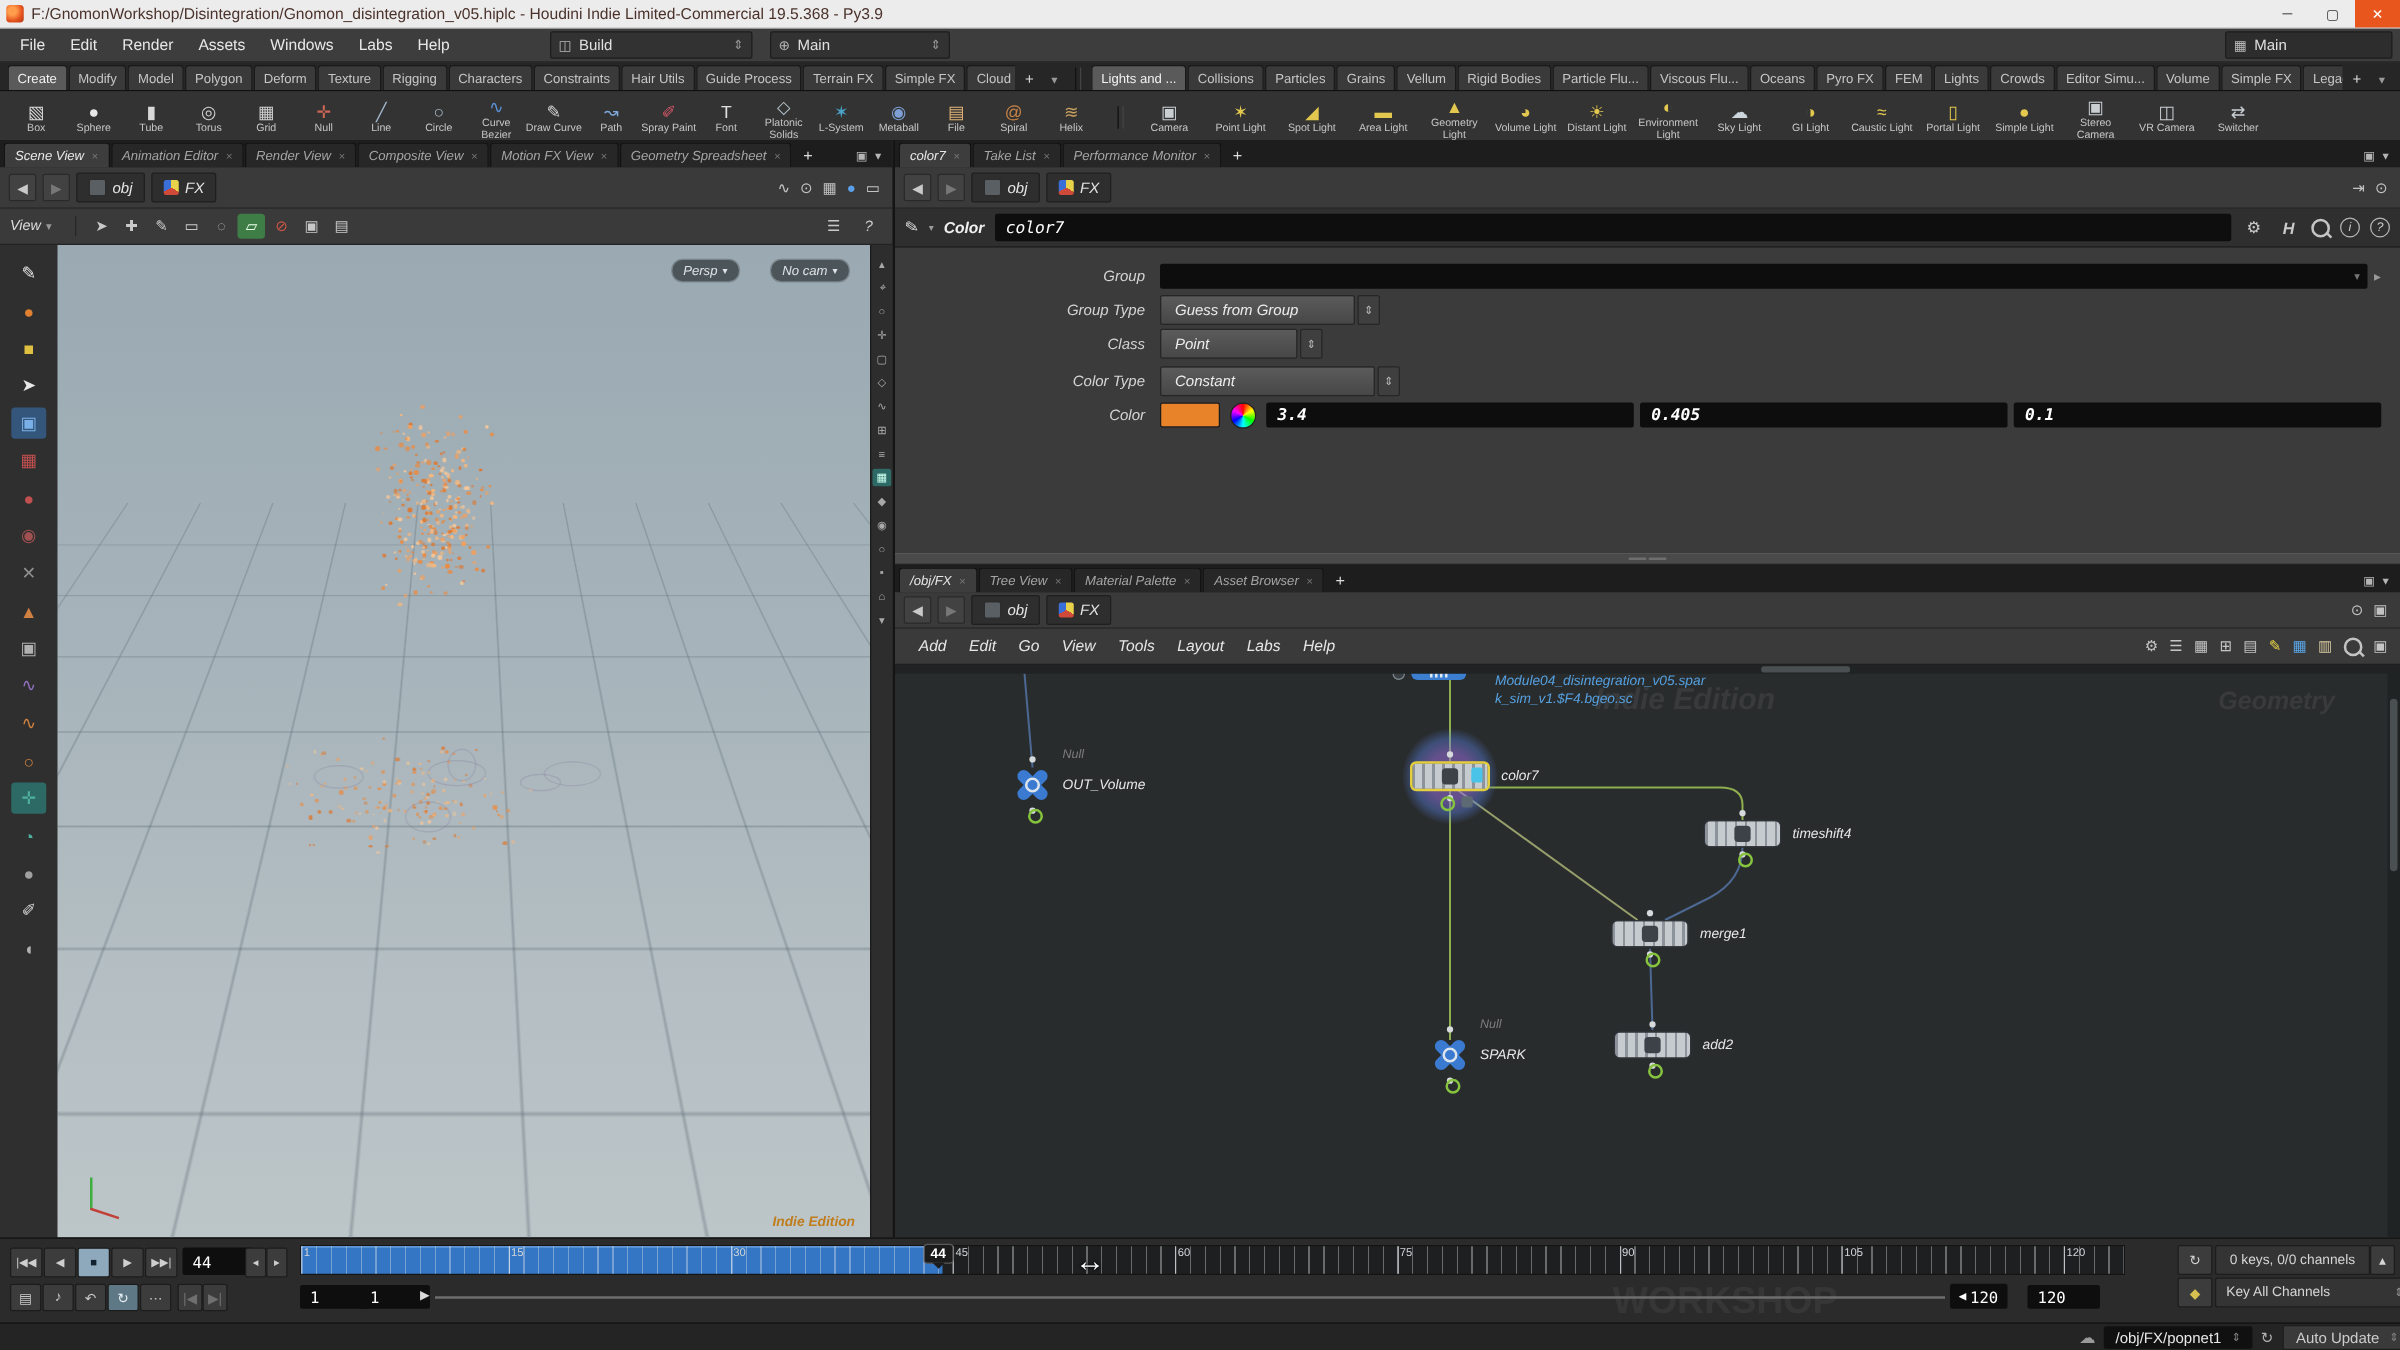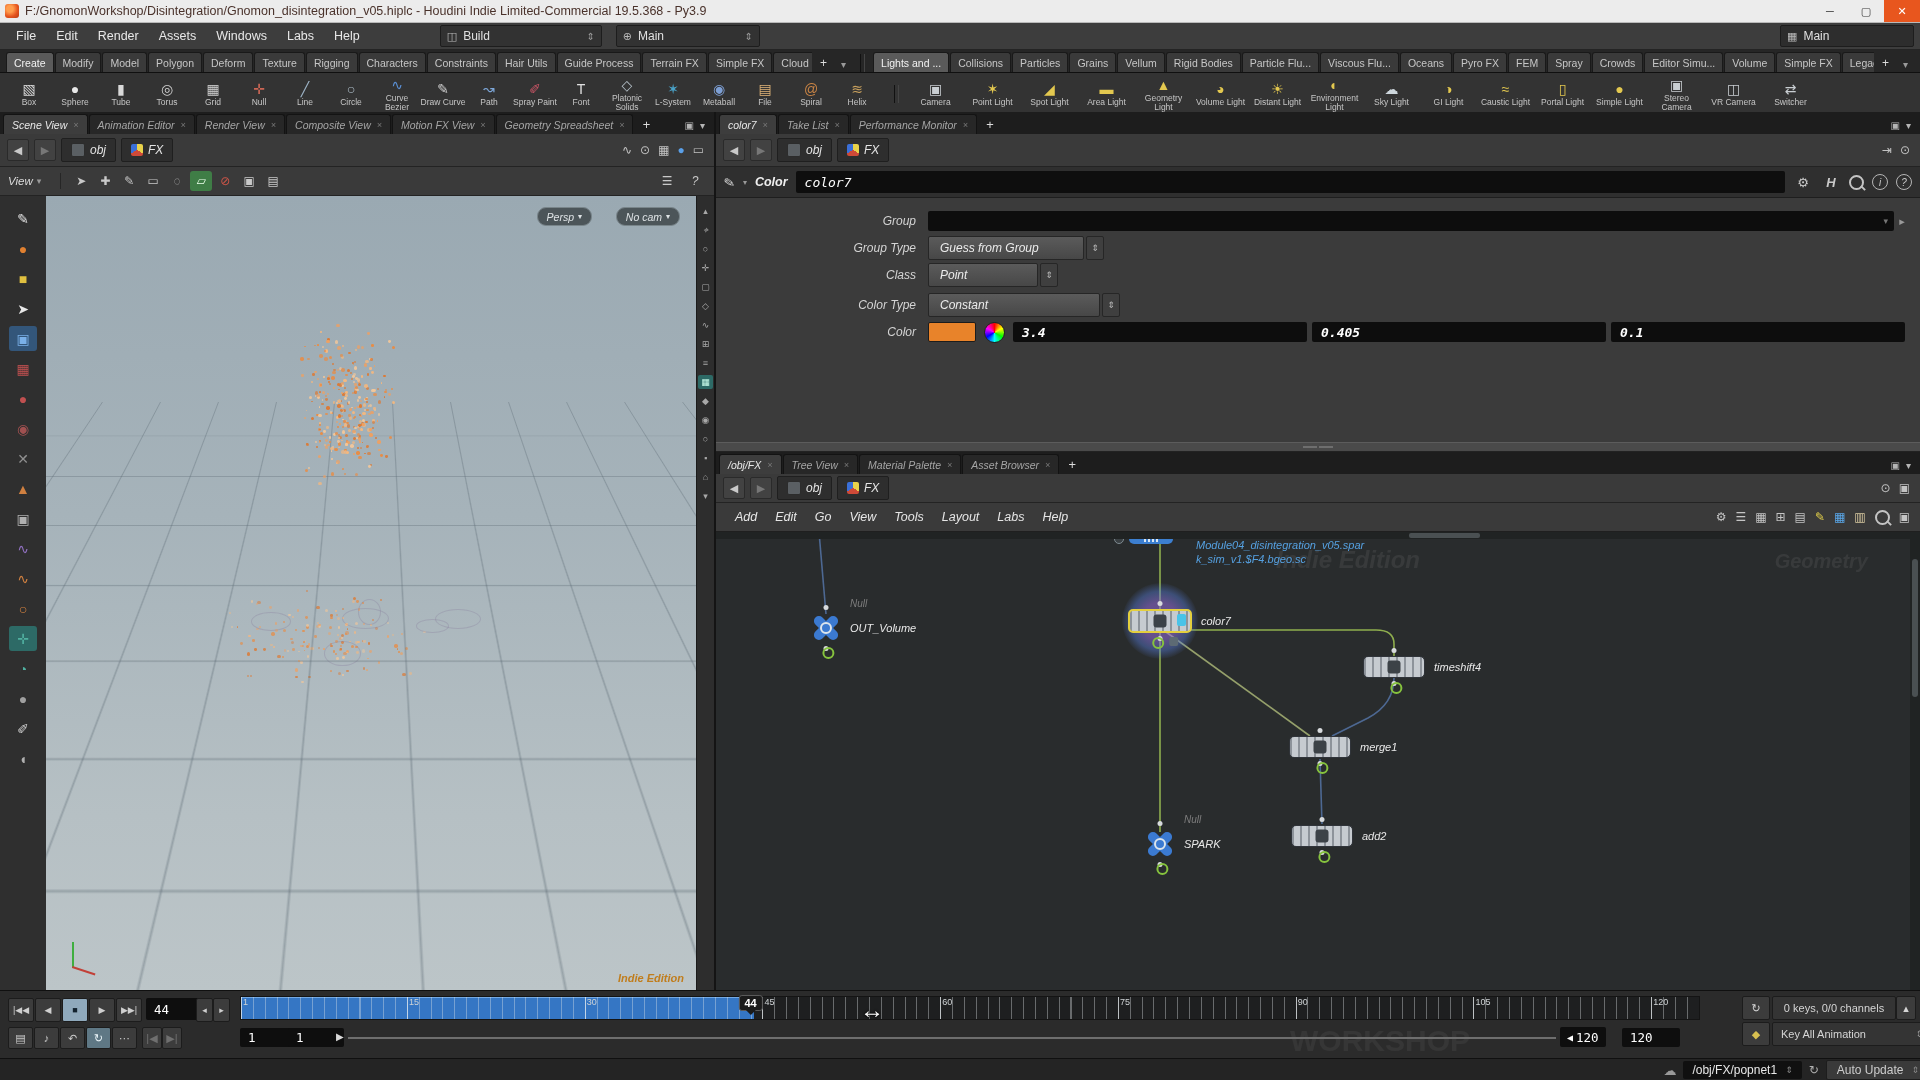--- a/index.html
+++ b/index.html
@@ -290,21 +290,21 @@
         <span class="stab">Collisions</span>
         <span class="stab">Particles</span>
         <span class="stab">Grains</span>
         <span class="stab">Vellum</span>
         <span class="stab">Rigid Bodies</span>
         <span class="stab">Particle Flu...</span>
         <span class="stab">Viscous Flu...</span>
         <span class="stab">Oceans</span>
         <span class="stab">Pyro FX</span>
         <span class="stab">FEM</span>
-        <span class="stab">Spray</span>
+        <span class="stab">Lights</span>
         <span class="stab">Crowds</span>
         <span class="stab">Editor Simu...</span>
         <span class="stab">Volume</span>
         <span class="stab">Simple FX</span>
         <span class="stab">Legacy Pyr...</span>
       </div>
     <span class="shelf-plus">+</span>
     <span class="shelf-caret">▾</span>
   </div>
 
@@ -1433,21 +1433,21 @@
     <div class="kbtn" style="left:1772px;top:5px;width:122px;height:22px;background:#343434;">
       <span>0 keys, 0/0 channels</span>
     </div>
     <div class="kbtn" style="left:1896px;top:5px;width:18px;height:22px;">
       <span>▴</span>
     </div>
     <div class="kbtn" style="left:1742px;top:31px;width:26px;height:22px;">
       <span style="color:#d8c050;">◆</span>
     </div>
     <div class="kbtn" style="left:1772px;top:31px;width:142px;height:22px;background:#343434;justify-content:space-between;padding:0 8px;">
-      <span>Key All Animation</span>
+      <span>Key All Channels</span>
       <span style="font-size:9px;color:#999;">⇕</span>
     </div>
   </div>
 
   <div class="statusbar">
     <span class="sbright">
       <span style="color:#9a9a9a;font-size:13px;">☁</span>
       <span class="sbchip">
         <span>/obj/FX/popnet1</span>
         <span style="font-size:9px;color:#888;">⇕</span>

